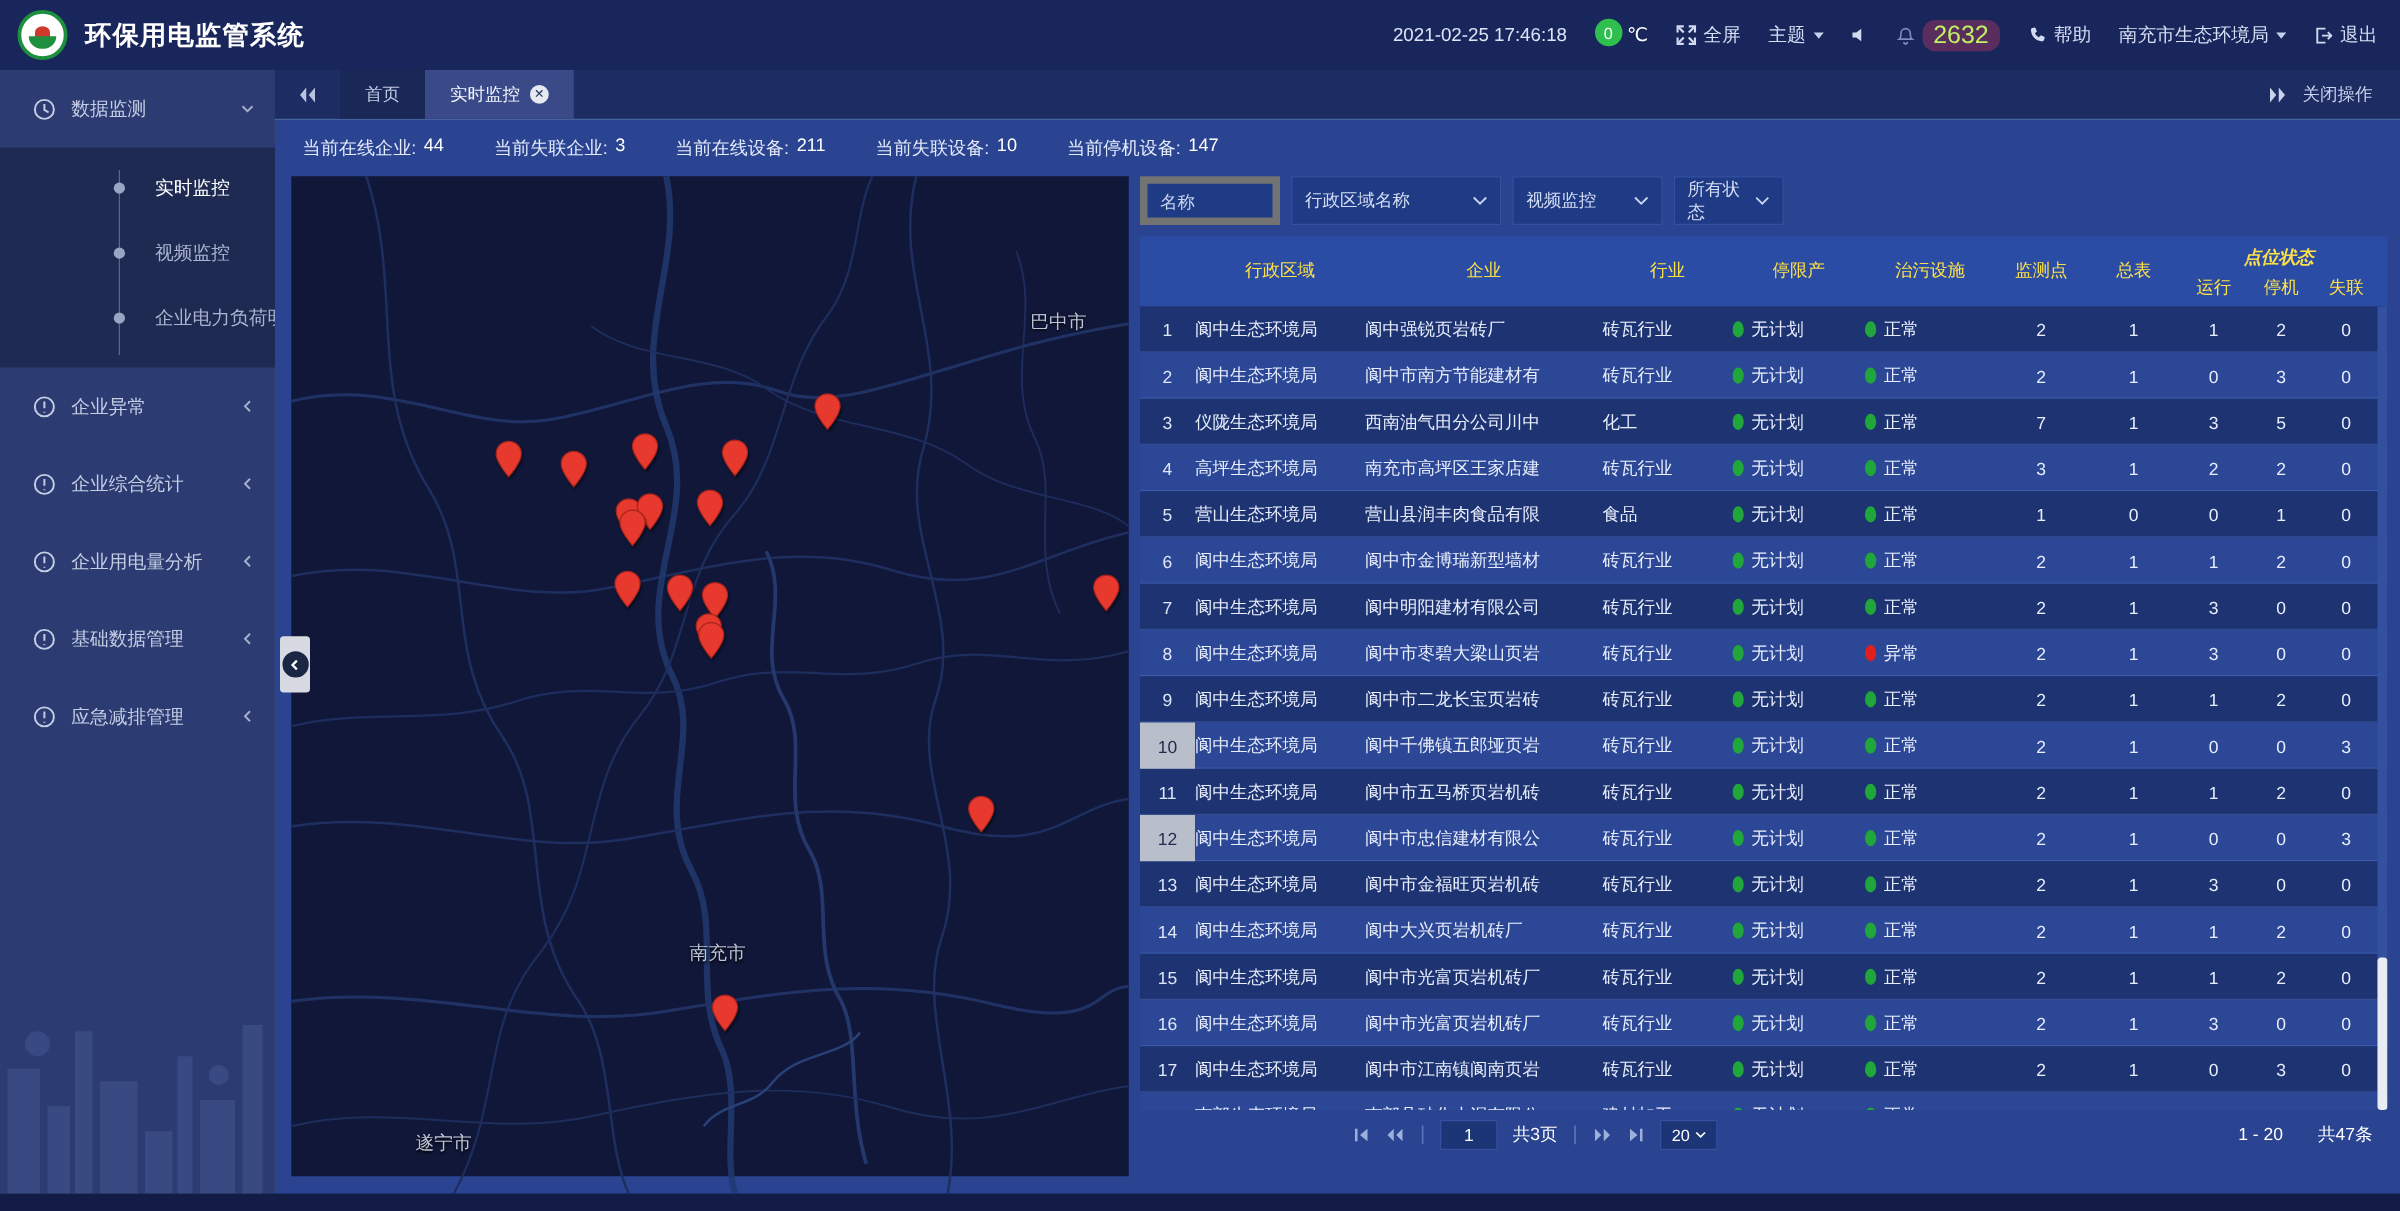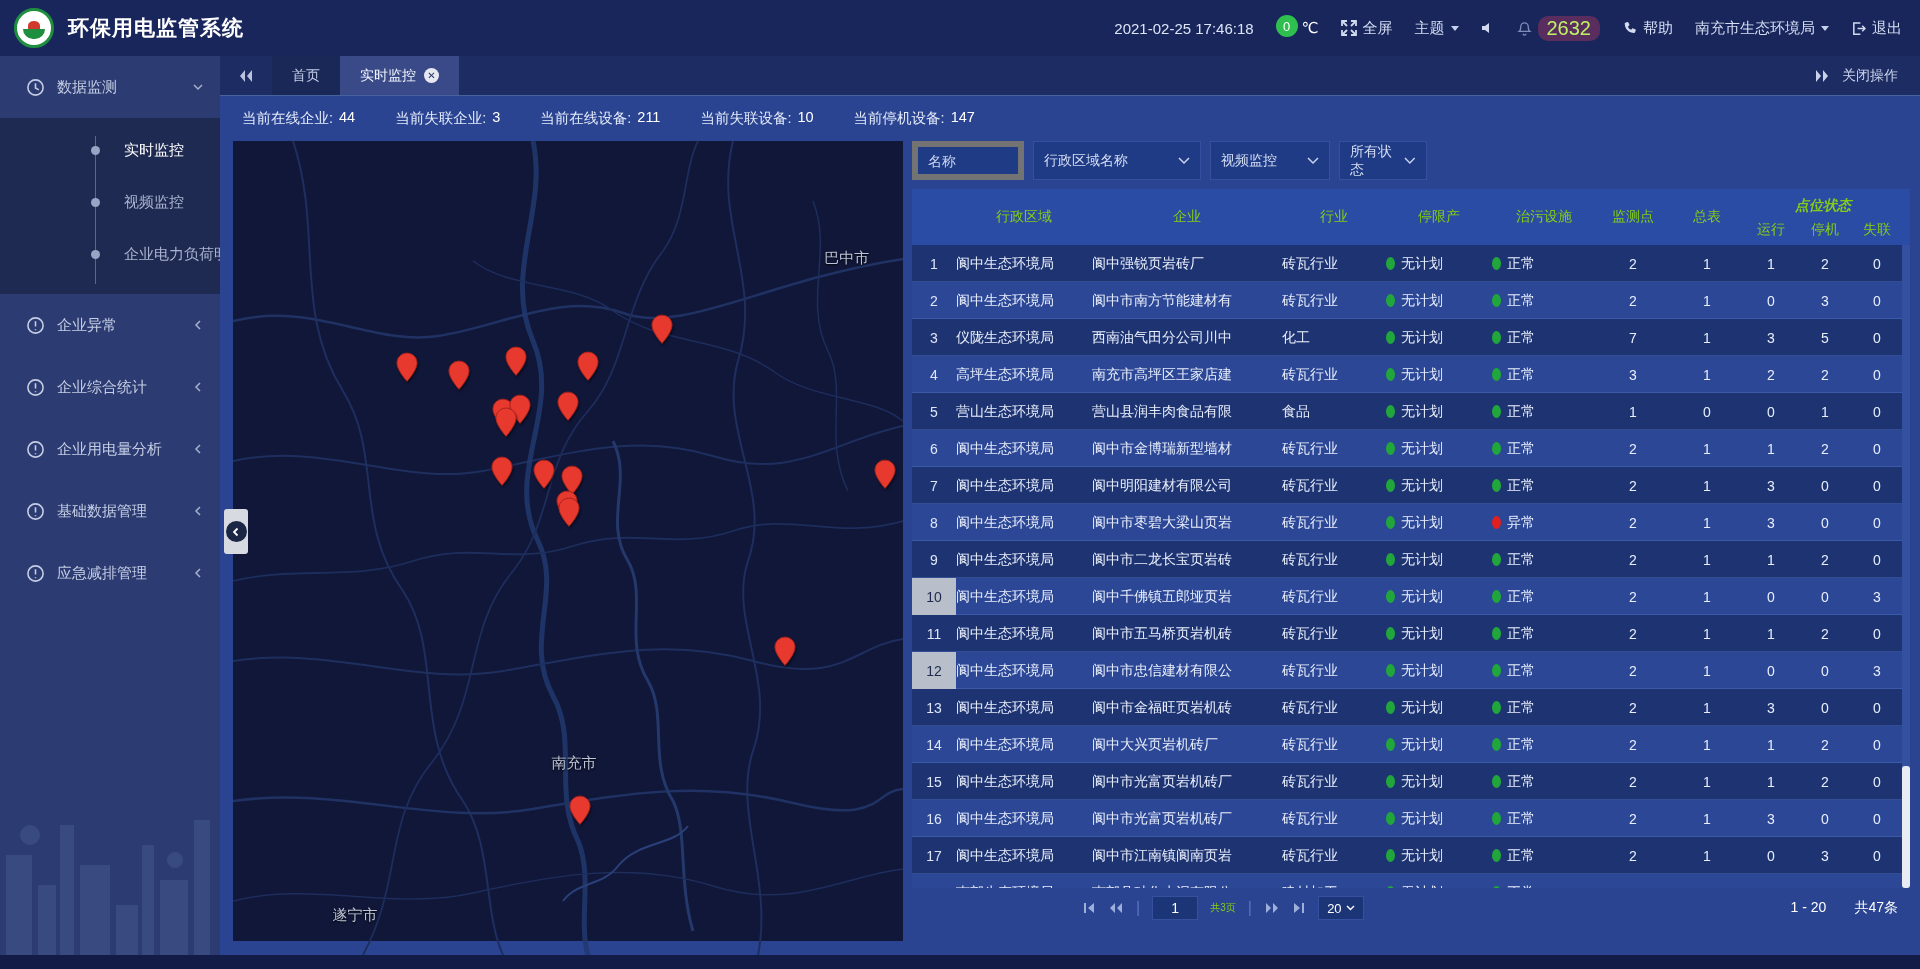--- a/index.html
+++ b/index.html
@@ -70,21 +70,21 @@
 
   
   .data-panel { flex:1 1 auto; display:flex; flex-direction:column; min-width:0; }
   .filters { height:39px; display:flex; gap:9px; flex:0 0 auto; margin-bottom:9px; }
   .f-input { width:112px; background:#1f3b85; border:6px solid #737373; color:#e8eefc; padding:0 10px; font-size:14px; font-family:inherit; }
   .f-input::placeholder { color:#c9d4ef; }
   .f-select { background:#1f3b85; border:1px solid #35509e; display:flex; align-items:center; justify-content:space-between; padding:0 10px; color:#d4ddf4; font-size:14px; cursor:pointer; }
   .f-select.w1 { width:168px; } .f-select.w2 { width:120px; } .f-select.w3 { width:88px; }
 
   .grid-cols { display:grid; grid-template-columns:44px 136px 190px 104px 106px 104px 74px 74px 54px 54px 50px; }
-  .thead { background:#2b4ca4; height:56px; flex:0 0 auto; color:#84cc16; font-size:14px; position:relative; }
+  .thead { background:#2b4ca4; height:56px; flex:0 0 auto; color:#fde047; font-size:14px; position:relative; }
   .thead .th { display:flex; align-items:center; justify-content:center; grid-row:1 / span 2; }
   .thead { grid-template-rows:26px 30px; }
   .th-group { grid-column:9 / span 3; grid-row:1; display:flex; align-items:flex-end; justify-content:center; font-style:italic; font-weight:bold; padding-bottom:0; }
   .th-sub { grid-row:2; display:flex; align-items:center; justify-content:center; }
 
   .tbody { height:643px; overflow:hidden; flex:0 0 auto; position:relative; }
   .tr { height:37px; align-items:center; border-bottom:1px solid rgba(90,125,205,.35); cursor:pointer; }
   .tr:nth-of-type(odd) { background:#1e3472; }
   .tr:nth-of-type(even) { background:#2b4796; }
   .td { white-space:nowrap; overflow:hidden; font-size:14px; color:#e8eefc; }
@@ -96,21 +96,21 @@
   .dot.ok { background:#21a63c; }
   .dot.bad { background:#e01f1f; }
   .vscroll { position:absolute; right:0; top:0; bottom:0; width:8px; background:#33519e; }
   .vscroll .thumb { position:absolute; left:0; width:8px; top:81%; height:19%; background:#e9ecf3; border-radius:3px; }
 
   .pager { height:40px; margin-top:0; display:flex; align-items:center; flex:0 0 auto; position:relative; color:#c7d2ec; }
   .pager-group { position:absolute; left:170px; display:flex; align-items:center; gap:12px; }
   .pg-btn { display:flex; align-items:center; cursor:pointer; }
   .pg-sep { color:#5a74bc; font-size:16px; }
   .pg-input { width:46px; height:24px; background:#1c3576; border:1px solid #35509e; color:#fff; text-align:center; font-size:14px; font-family:inherit; }
-  .pg-pages { font-size:10px; color:#84cc16; }
+  .pg-pages { font-size:14px; color:#ffffff; }
   .pg-size { width:46px; height:24px; background:#1c3576; border:1px solid #35509e; display:flex; align-items:center; justify-content:center; gap:4px; color:#fff; font-size:13px; cursor:pointer; }
   .pager-right { position:absolute; right:12px; display:flex; gap:28px; color:#ffffff; font-size:14px; }
 
   .bottom-strip { height:14px; background:#121c47; flex:0 0 auto; }
 </style>
 </head>
 <body>
 
 <div class="app">
 

